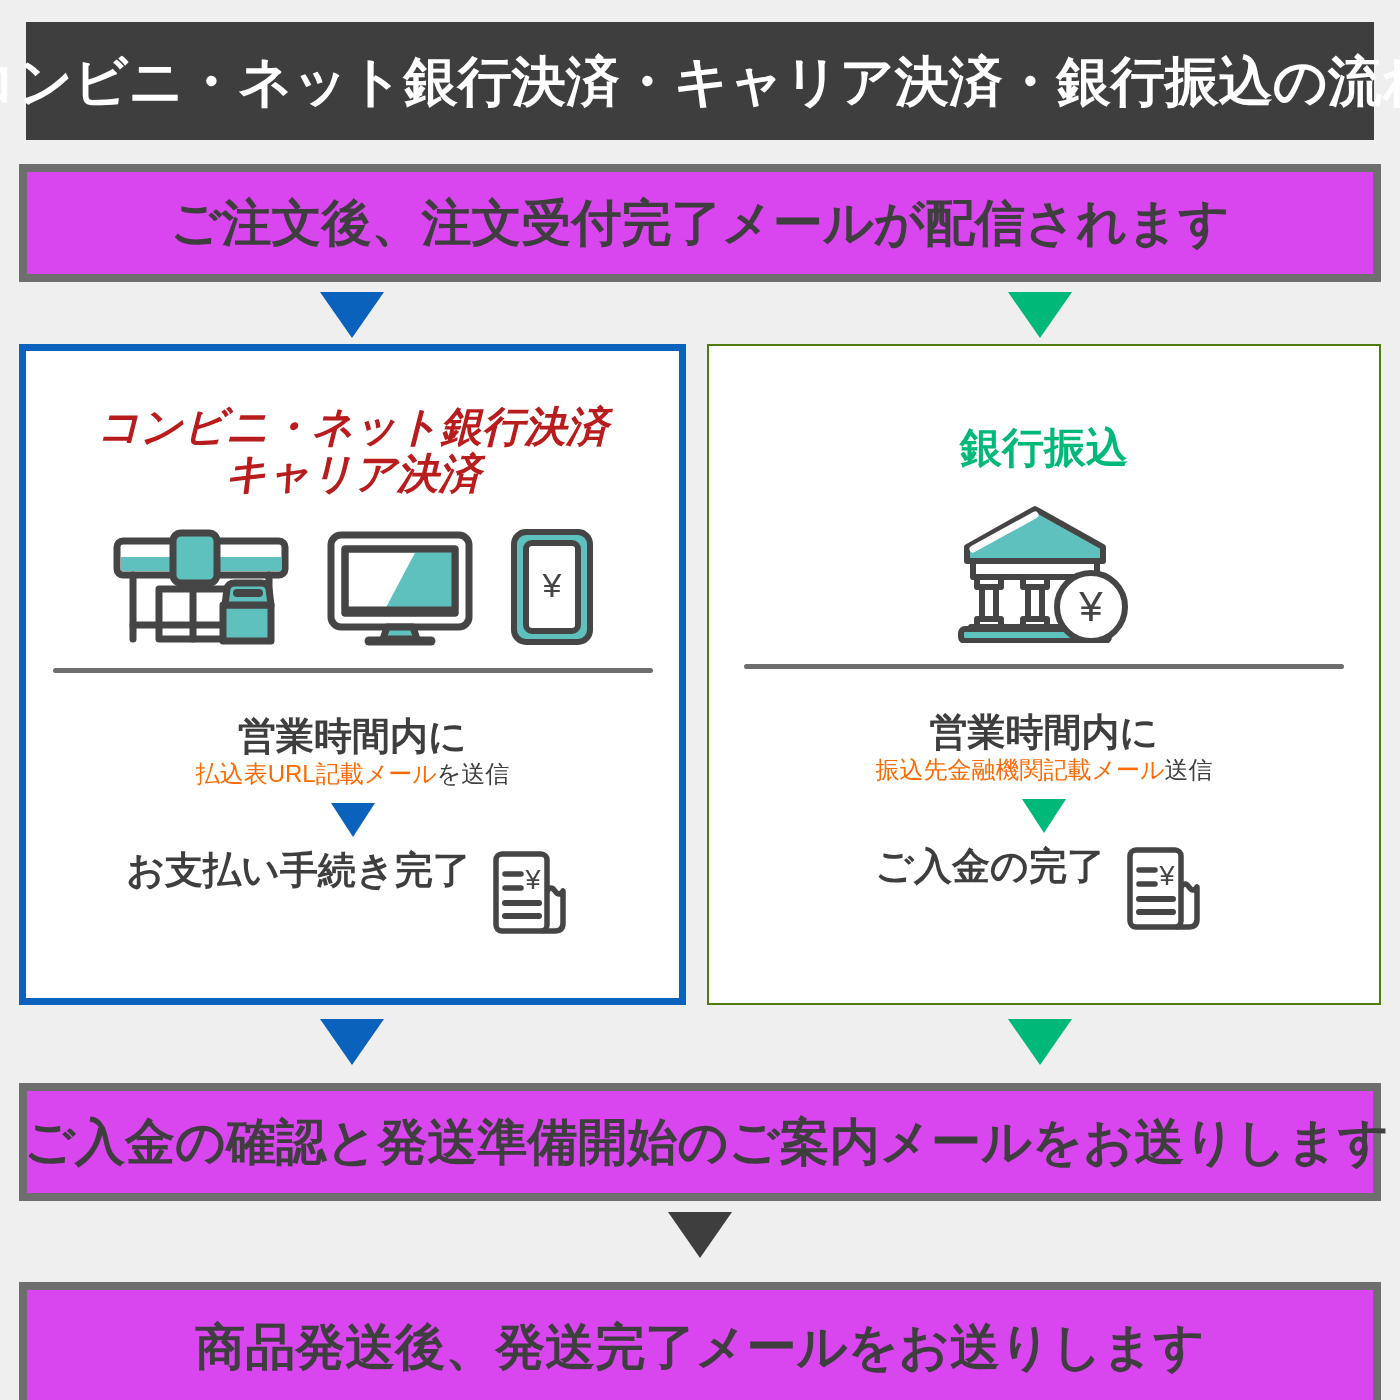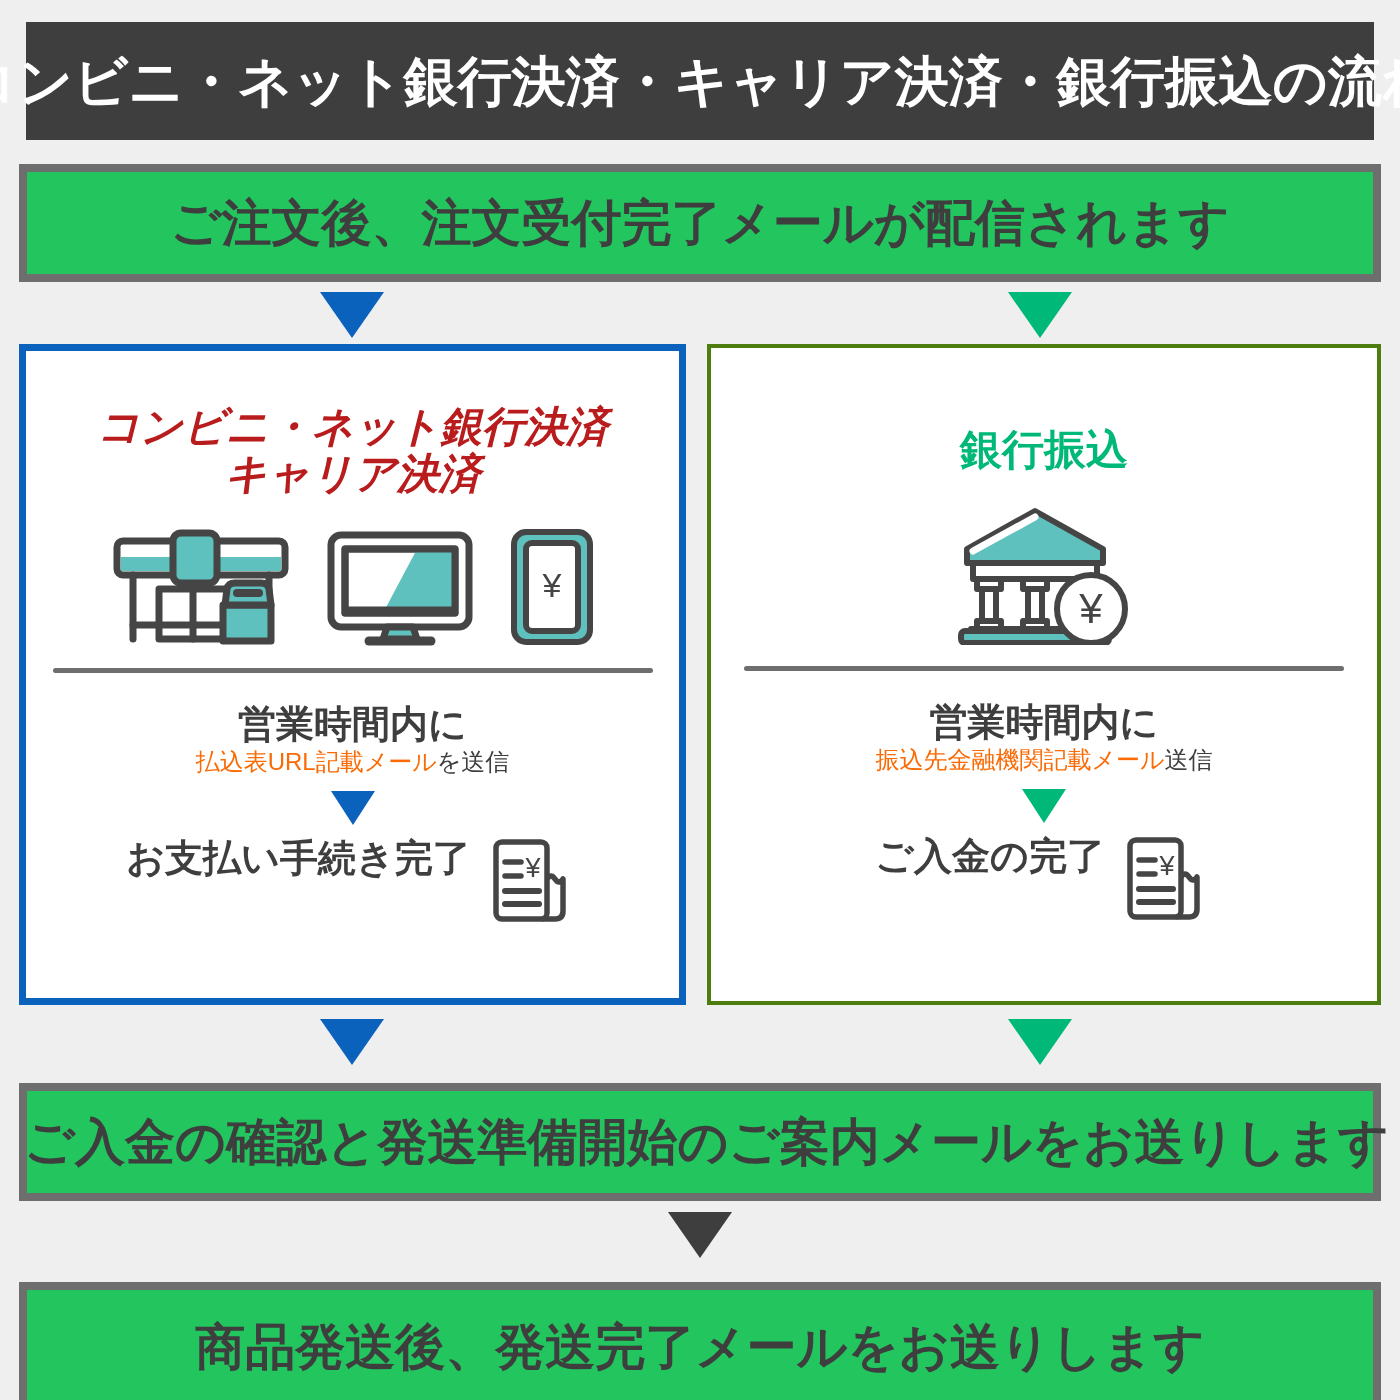--- a/index.html
+++ b/index.html
@@ -38,21 +38,21 @@
     font-size: 54px;
     font-weight: bold;
     letter-spacing: 0px;
     white-space: nowrap;
     line-height: 1;
   }
 
   
   .gray-box {
     position: absolute;
-    background: #22c55e;
+    background: #d946ef;
     border: 8px solid #6e6e6e;
     box-sizing: border-box;
     display: flex;
     align-items: center;
     justify-content: center;
   }
   .gray-box .step-text {
     color: #3e3e3e;
     font-size: 50px;
     font-weight: bold;
@@ -84,21 +84,21 @@
 
   
   .panel {
     position: absolute;
     background: #ffffff;
     box-sizing: border-box;
     top: 344px;
     height: 661px;
   }
   #panel-cvs  { left: 19px;  width: 667px; border: 7px solid #0a62bc; }
-  #panel-bank { left: 707px; width: 674px; border: 4px solid #4d7c0f; }
+  #panel-bank { left: 707px; width: 674px; border: 2px solid #4d7c0f; }
 
   .panel-heading {
     text-align: center;
     font-size: 42px;
     font-weight: bold;
     line-height: 1.12;
     margin: 0;
     white-space: pre-line;
   }
   #panel-cvs .panel-heading  { color: #b91c1c; margin-top: 52px; font-style: italic; }
@@ -119,21 +119,21 @@
     background: #6e6e6e;
     border-radius: 3px;
     margin: 0 auto;
     width: 600px;
   }
   #panel-cvs .divider  { margin-top: 21px; }
   #panel-bank .divider { margin-top: 21px; }
 
   .note {
     text-align: center;
-    margin-top: 28px;
+    margin-top: 40px;
     line-height: 1.22;
   }
   .note .line1 {
     display: block;
     font-size: 38px;
     font-weight: bold;
     color: #3e3e3e;
   }
   .note .line2 {
     display: block;

